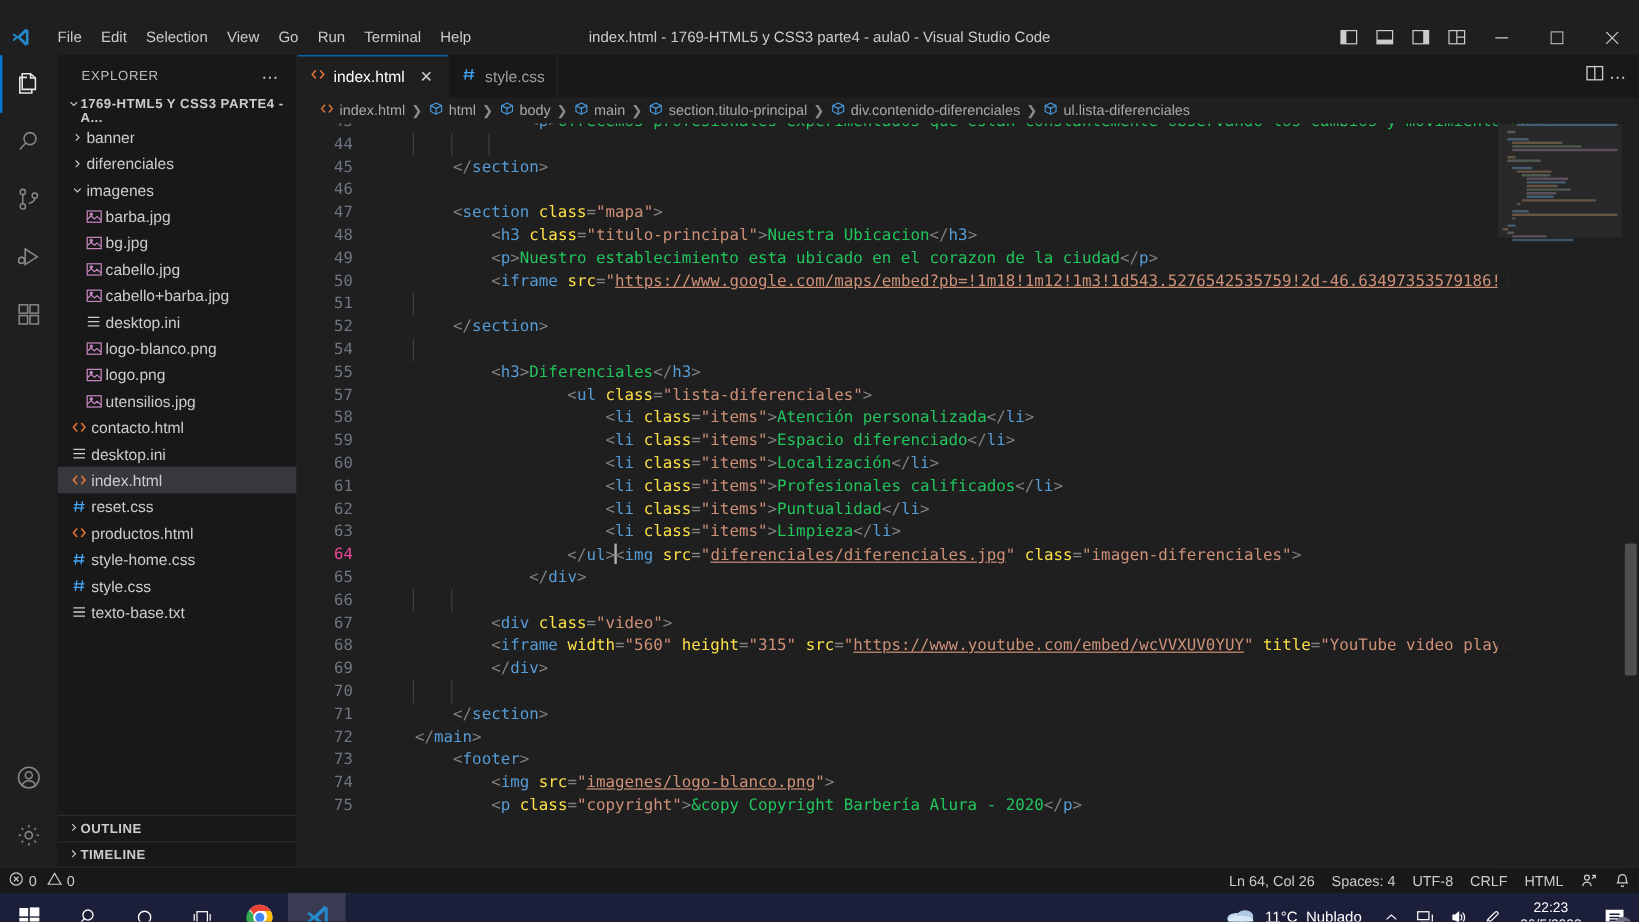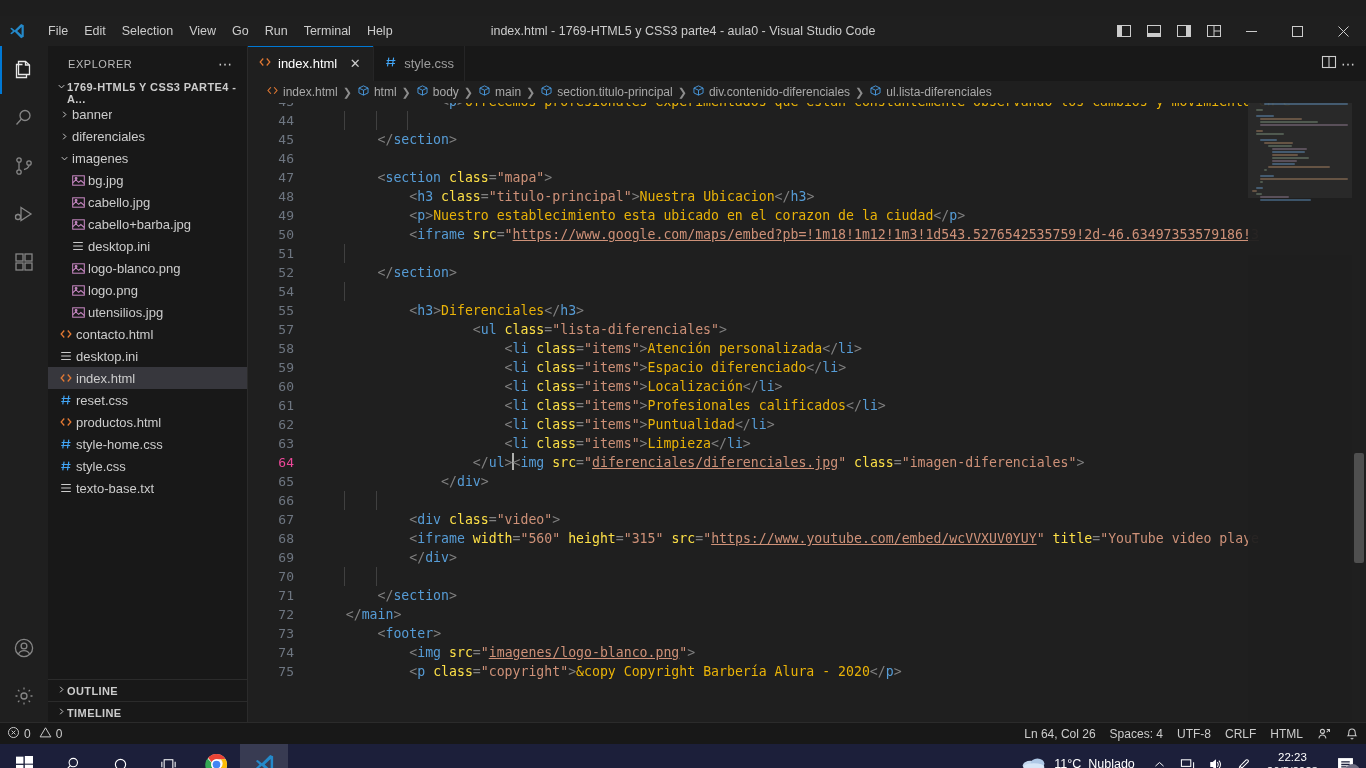--- a/index.html
+++ b/index.html
@@ -108,21 +108,21 @@
   .gutter {
     width: 62px; min-width: 62px; text-align: right; padding-right: 16px;
     color: #6e7681; font-family: "DejaVu Sans Mono", monospace; font-size: 13px;
   }
   .ctext { position: relative; padding-left: 4px; color: #d4d4d4; }
 
   .t-tag   { color: #569cd6; }
   .t-brk   { color: #808080; }
   .t-attr  { color: #fde047; }
   .t-str   { color: #ce9178; }
-  .t-txt   { color: #eab308; }
+  .t-txt   { color: #22c55e; }
   .t-link  { color: #ce9178; text-decoration: underline; }
   .caret { display: inline-block; width: 2px; height: 17px; background: #aeafad; vertical-align: -3px; margin: 0 -1px; }
 
   .minimap {
     position: absolute; right: 14px; top: 57px; width: 104px; height: 621px;
     background: #1f1f1f; overflow: hidden; opacity: .95;
   }
   .mm-line { height: 2px; margin-bottom: 1px; border-radius: 1px; }
   .scrollbar-v { position: absolute; right: 0; top: 57px; width: 14px; height: 621px; background: transparent; }
   .scroll-thumb { position: absolute; right: 2px; width: 10px; background: #4f4f4f; border-radius: 2px; }
@@ -312,20 +312,30 @@
             </span>
             <span class="label">diferenciales</span>
           </div>
           <div class="row ind1">
             <span class="chev">
               <svg width="11" height="11" viewBox="0 0 16 16" fill="none" stroke="#cccccc" stroke-width="1.4">
                 <path d="M4 6l4 4 4-4"></path>
               </svg>
             </span>
             <span class="label">imagenes</span>
+          </div>
+          <div class="row ind2">
+            <span class="ficon">
+              <svg width="15" height="15" viewBox="0 0 16 16" fill="none" stroke="#c586c0" stroke-width="1.1">
+                <rect x="1.8" y="3" width="12.4" height="10"></rect>
+                <path d="M1.8 10.4 5.2 7.4l3 2.6 2.3-2 3.7 3.2"></path>
+                <circle cx="5.4" cy="5.8" r="1" fill="#c586c0"></circle>
+              </svg>
+            </span>
+            <span class="label">barba.jpg</span>
           </div>
           <div class="row ind2">
             <span class="ficon">
               <svg width="15" height="15" viewBox="0 0 16 16" fill="none" stroke="#c586c0" stroke-width="1.1">
                 <rect x="1.8" y="3" width="12.4" height="10"></rect>
                 <path d="M1.8 10.4 5.2 7.4l3 2.6 2.3-2 3.7 3.2"></path>
                 <circle cx="5.4" cy="5.8" r="1" fill="#c586c0"></circle>
               </svg>
             </span>
             <span class="label">bg.jpg</span>

